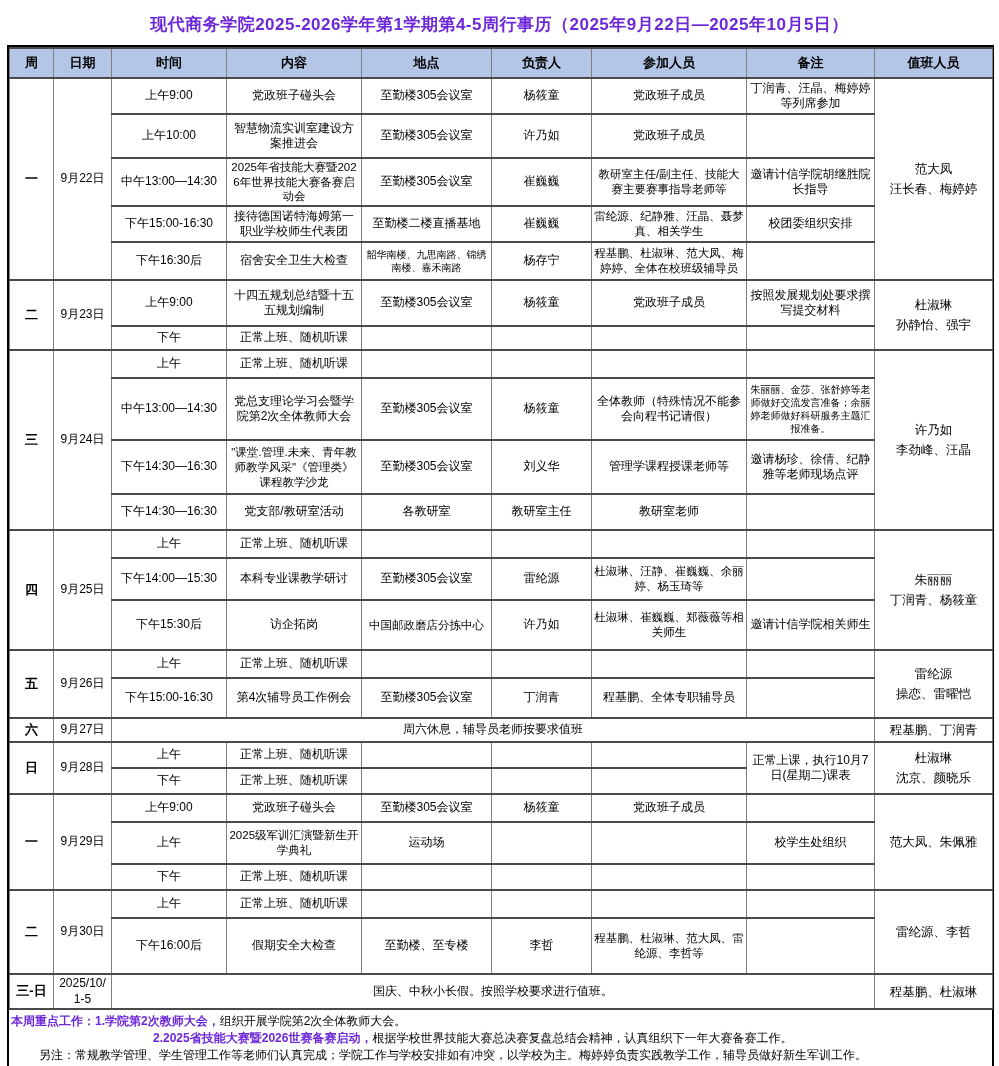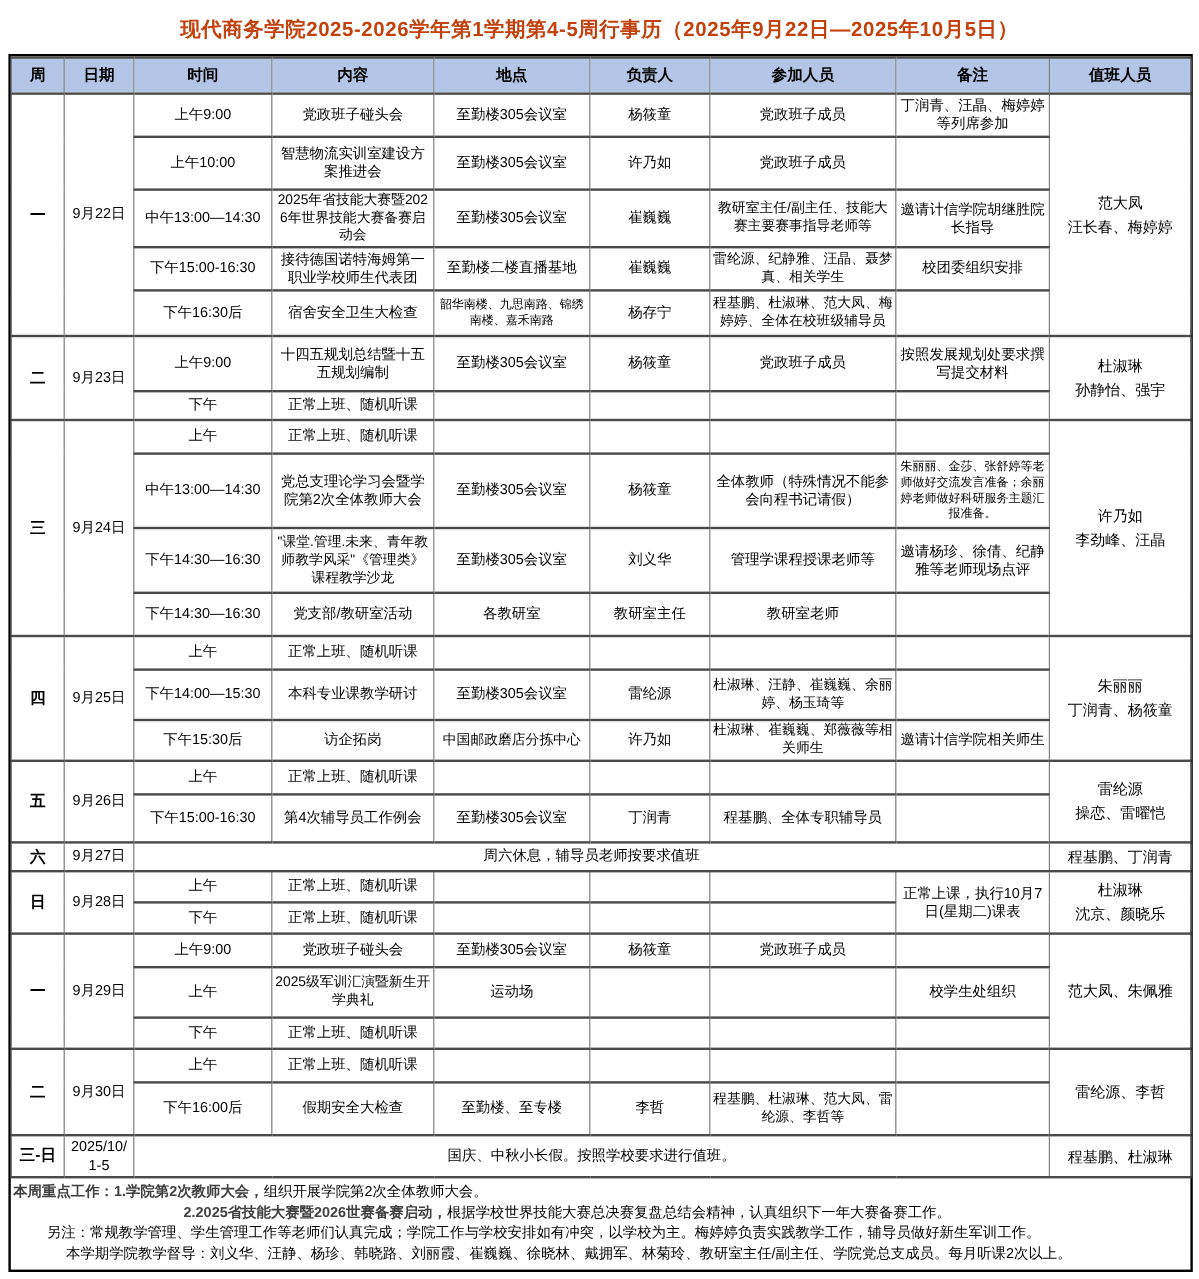--- a/index.html
+++ b/index.html
@@ -1,32 +1,32 @@
 <!DOCTYPE html>
 <html><head>
 <meta charset="utf-8">
 <style>
   html,body{margin:0;padding:0;background:#ffffff;}
   body{width:999px;font-family:"Liberation Sans","DejaVu Sans",sans-serif;color:#000;}
   .page{padding:4px 7px 0 7px;}
-  .title{color:#c2410c;font-weight:bold;font-size:17px;text-align:center;padding:9px 0 9px 0;letter-spacing:0.5px;}
+  .title{color:#6d28d9;font-weight:bold;font-size:17px;text-align:center;padding:9px 0 9px 0;letter-spacing:0.5px;}
   .frame{border:2px solid #000;width:983px;}
   table{border-collapse:collapse;table-layout:fixed;width:983px;}
   th,td{border-left:1px solid #7f7f7f;border-right:1px solid #7f7f7f;
         border-top:2px solid #4a4a4a;border-bottom:2px solid #4a4a4a;
         text-align:center;vertical-align:middle;padding:1px 2px;
         font-size:12px;line-height:1.28;overflow:hidden;word-break:break-all;}
   thead th{background:#b4c6e7;font-weight:bold;font-size:13px;height:26px;}
   .week{font-weight:bold;font-size:13px;}
   .duty{white-space:pre-line;font-size:12.5px;line-height:1.6;}
   .content{font-size:12px;text-align:center;}
   .xs{font-size:10px;line-height:1.3;}
   .sm{font-size:11.5px;}
   .footer{padding:3px 2px 5px 2px;font-size:12px;line-height:17px;}
-  .red{color:#404040;font-weight:bold;}
+  .red{color:#6d28d9;font-weight:bold;}
   .f-main{padding-left:0;}
   .f-ind{padding-left:142px;}
   .f-note{padding-left:28px;}
   .f-sup{padding-left:44px;}
 </style>
 </head>
 <body>
 
 <div class="page">
   <div class="title">现代商务学院2025-2026学年第1学期第4-5周行事历（2025年9月22日—2025年10月5日）</div>
@@ -174,21 +174,21 @@
 丁润青、杨筱童</td>
         </tr>
         <tr style="height:42px">
           <td>下午14:00—15:30</td>
           <td class="content">本科专业课教学研讨</td>
           <td>至勤楼305会议室</td>
           <td>雷纶源</td>
           <td class="sm">杜淑琳、汪静、崔巍巍、余丽婷、杨玉琦等</td>
           <td></td>
         </tr>
-        <tr style="height:34px">
+        <tr style="height:50px">
           <td>下午15:30后</td>
           <td class="content">访企拓岗</td>
           <td class="sm">中国邮政磨店分拣中心</td>
           <td>许乃如</td>
           <td class="sm">杜淑琳、崔巍巍、郑薇薇等相关师生</td>
           <td>邀请计信学院相关师生</td>
         </tr>
 
         <tr style="height:28px">
           <td rowspan="2" class="week">五</td>
@@ -270,21 +270,21 @@
           <td rowspan="2" class="week">二</td>
           <td rowspan="2">9月30日</td>
           <td>上午</td>
           <td class="content">正常上班、随机听课</td>
           <td></td>
           <td></td>
           <td></td>
           <td></td>
           <td rowspan="2" class="duty">雷纶源、李哲</td>
         </tr>
-        <tr style="height:44px">
+        <tr style="height:56px">
           <td>下午16:00后</td>
           <td class="content">假期安全大检查</td>
           <td>至勤楼、至专楼</td>
           <td>李哲</td>
           <td class="sm">程基鹏、杜淑琳、范大凤、雷纶源、李哲等</td>
           <td></td>
         </tr>
 
         <tr style="height:24px">
           <td class="week">三-日</td>

